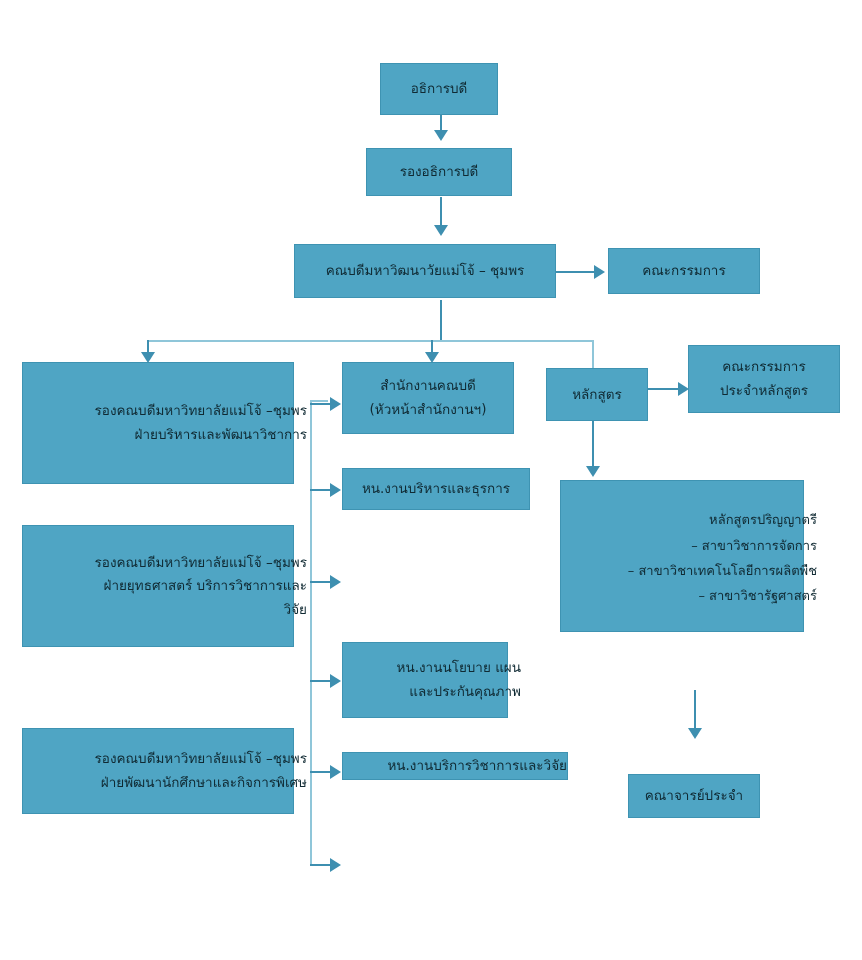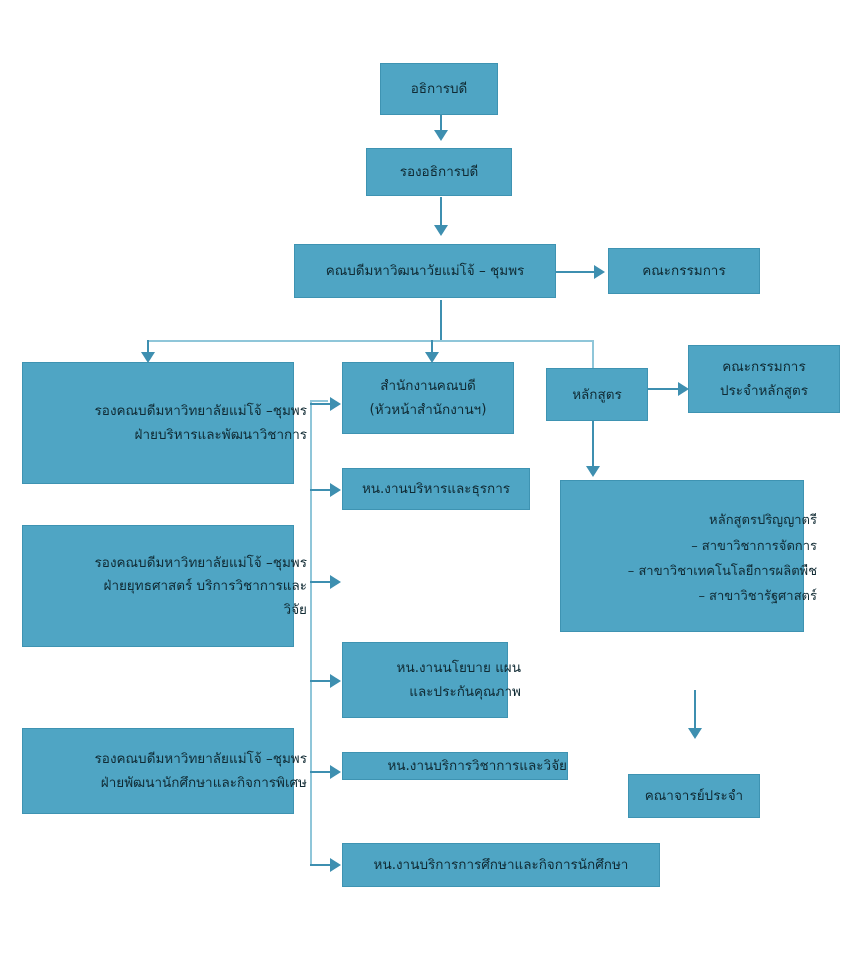--- a/index.html
+++ b/index.html
@@ -138,23 +138,20 @@
 
   <div class="node left" style="left:342px;top:642px;width:166px;height:76px;">
     <span class="ln">หน.งานนโยบาย แผน</span>
     <span class="ln">และประกันคุณภาพ</span>
   </div>
 
   <div class="node center" style="left:342px;top:752px;width:226px;height:28px;text-align:right;">
     <span class="ln">หน.งานบริการวิชาการและวิจัย</span>
   </div>
 
-  <div class="node center" style="left:342px;top:843px;width:318px;height:44px;">
-    <span class="ln">หน.งานบริการการศึกษาและกิจการนักศึกษา</span>
-  </div>
 
   <div class="node center" style="left:546px;top:368px;width:102px;height:53px;">
     <span class="ln">หลักสูตร</span>
   </div>
 
   <div class="node center" style="left:688px;top:345px;width:152px;height:68px;">
     <span class="ln">คณะกรรมการ</span>
     <span class="ln">ประจำหลักสูตร</span>
   </div>
 

